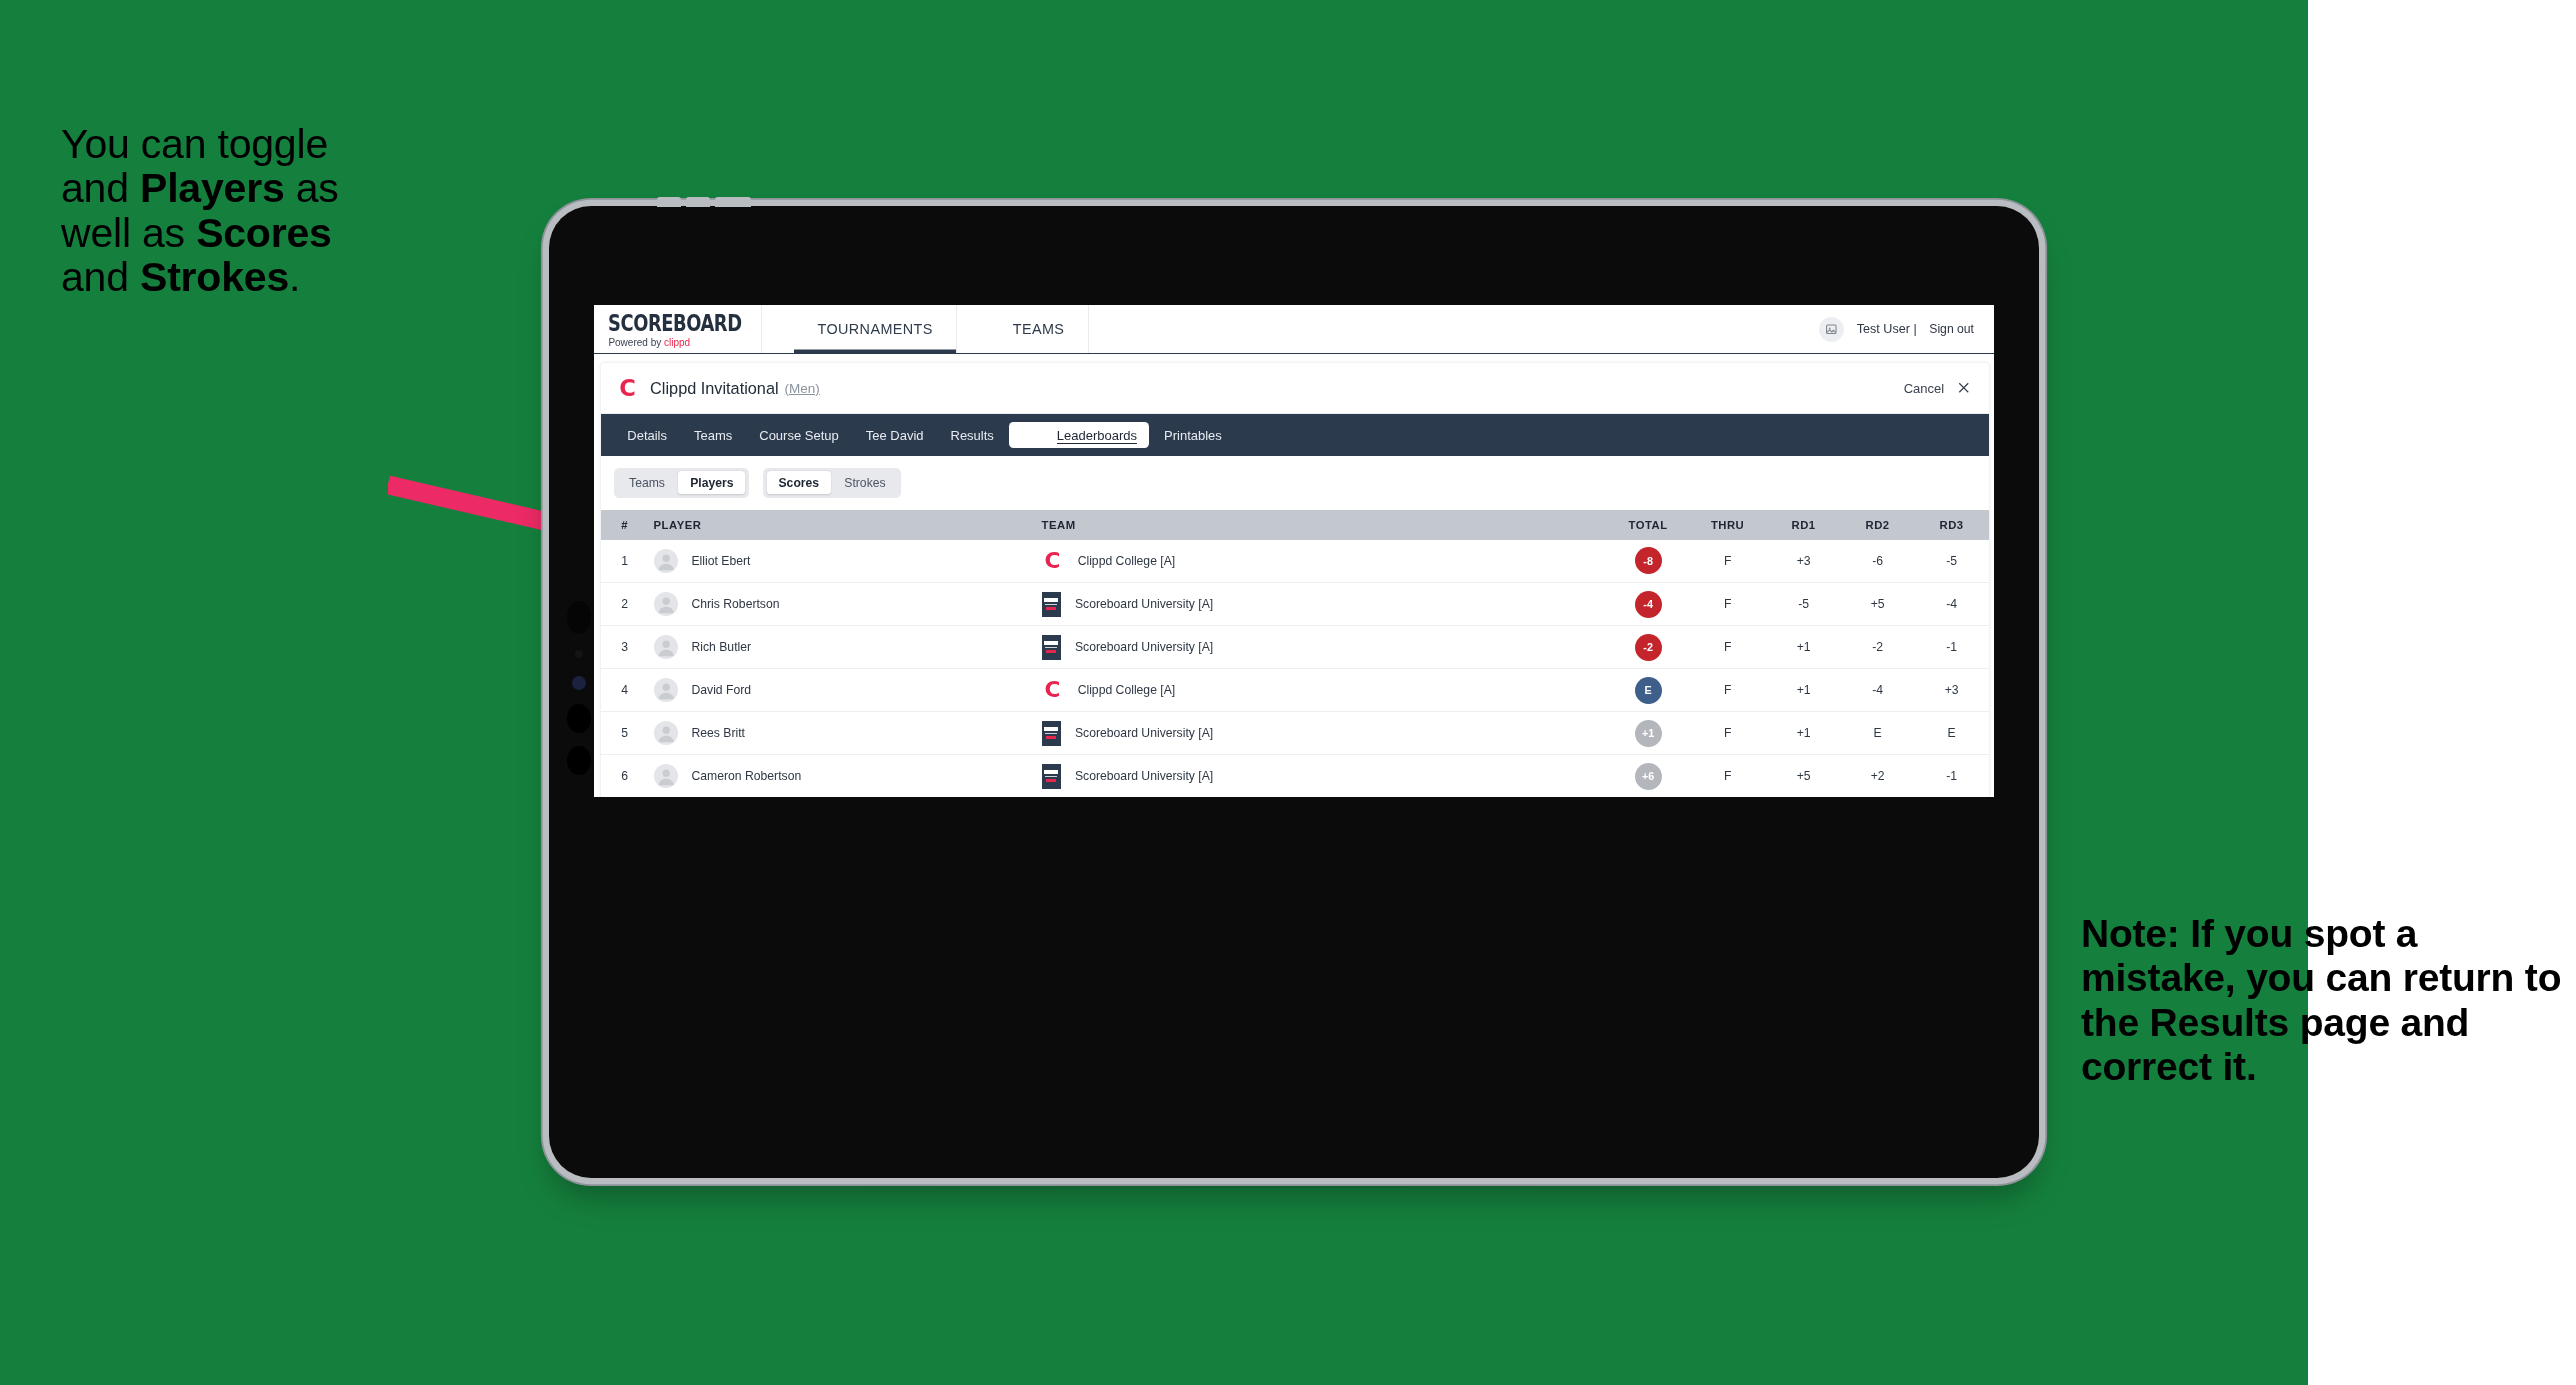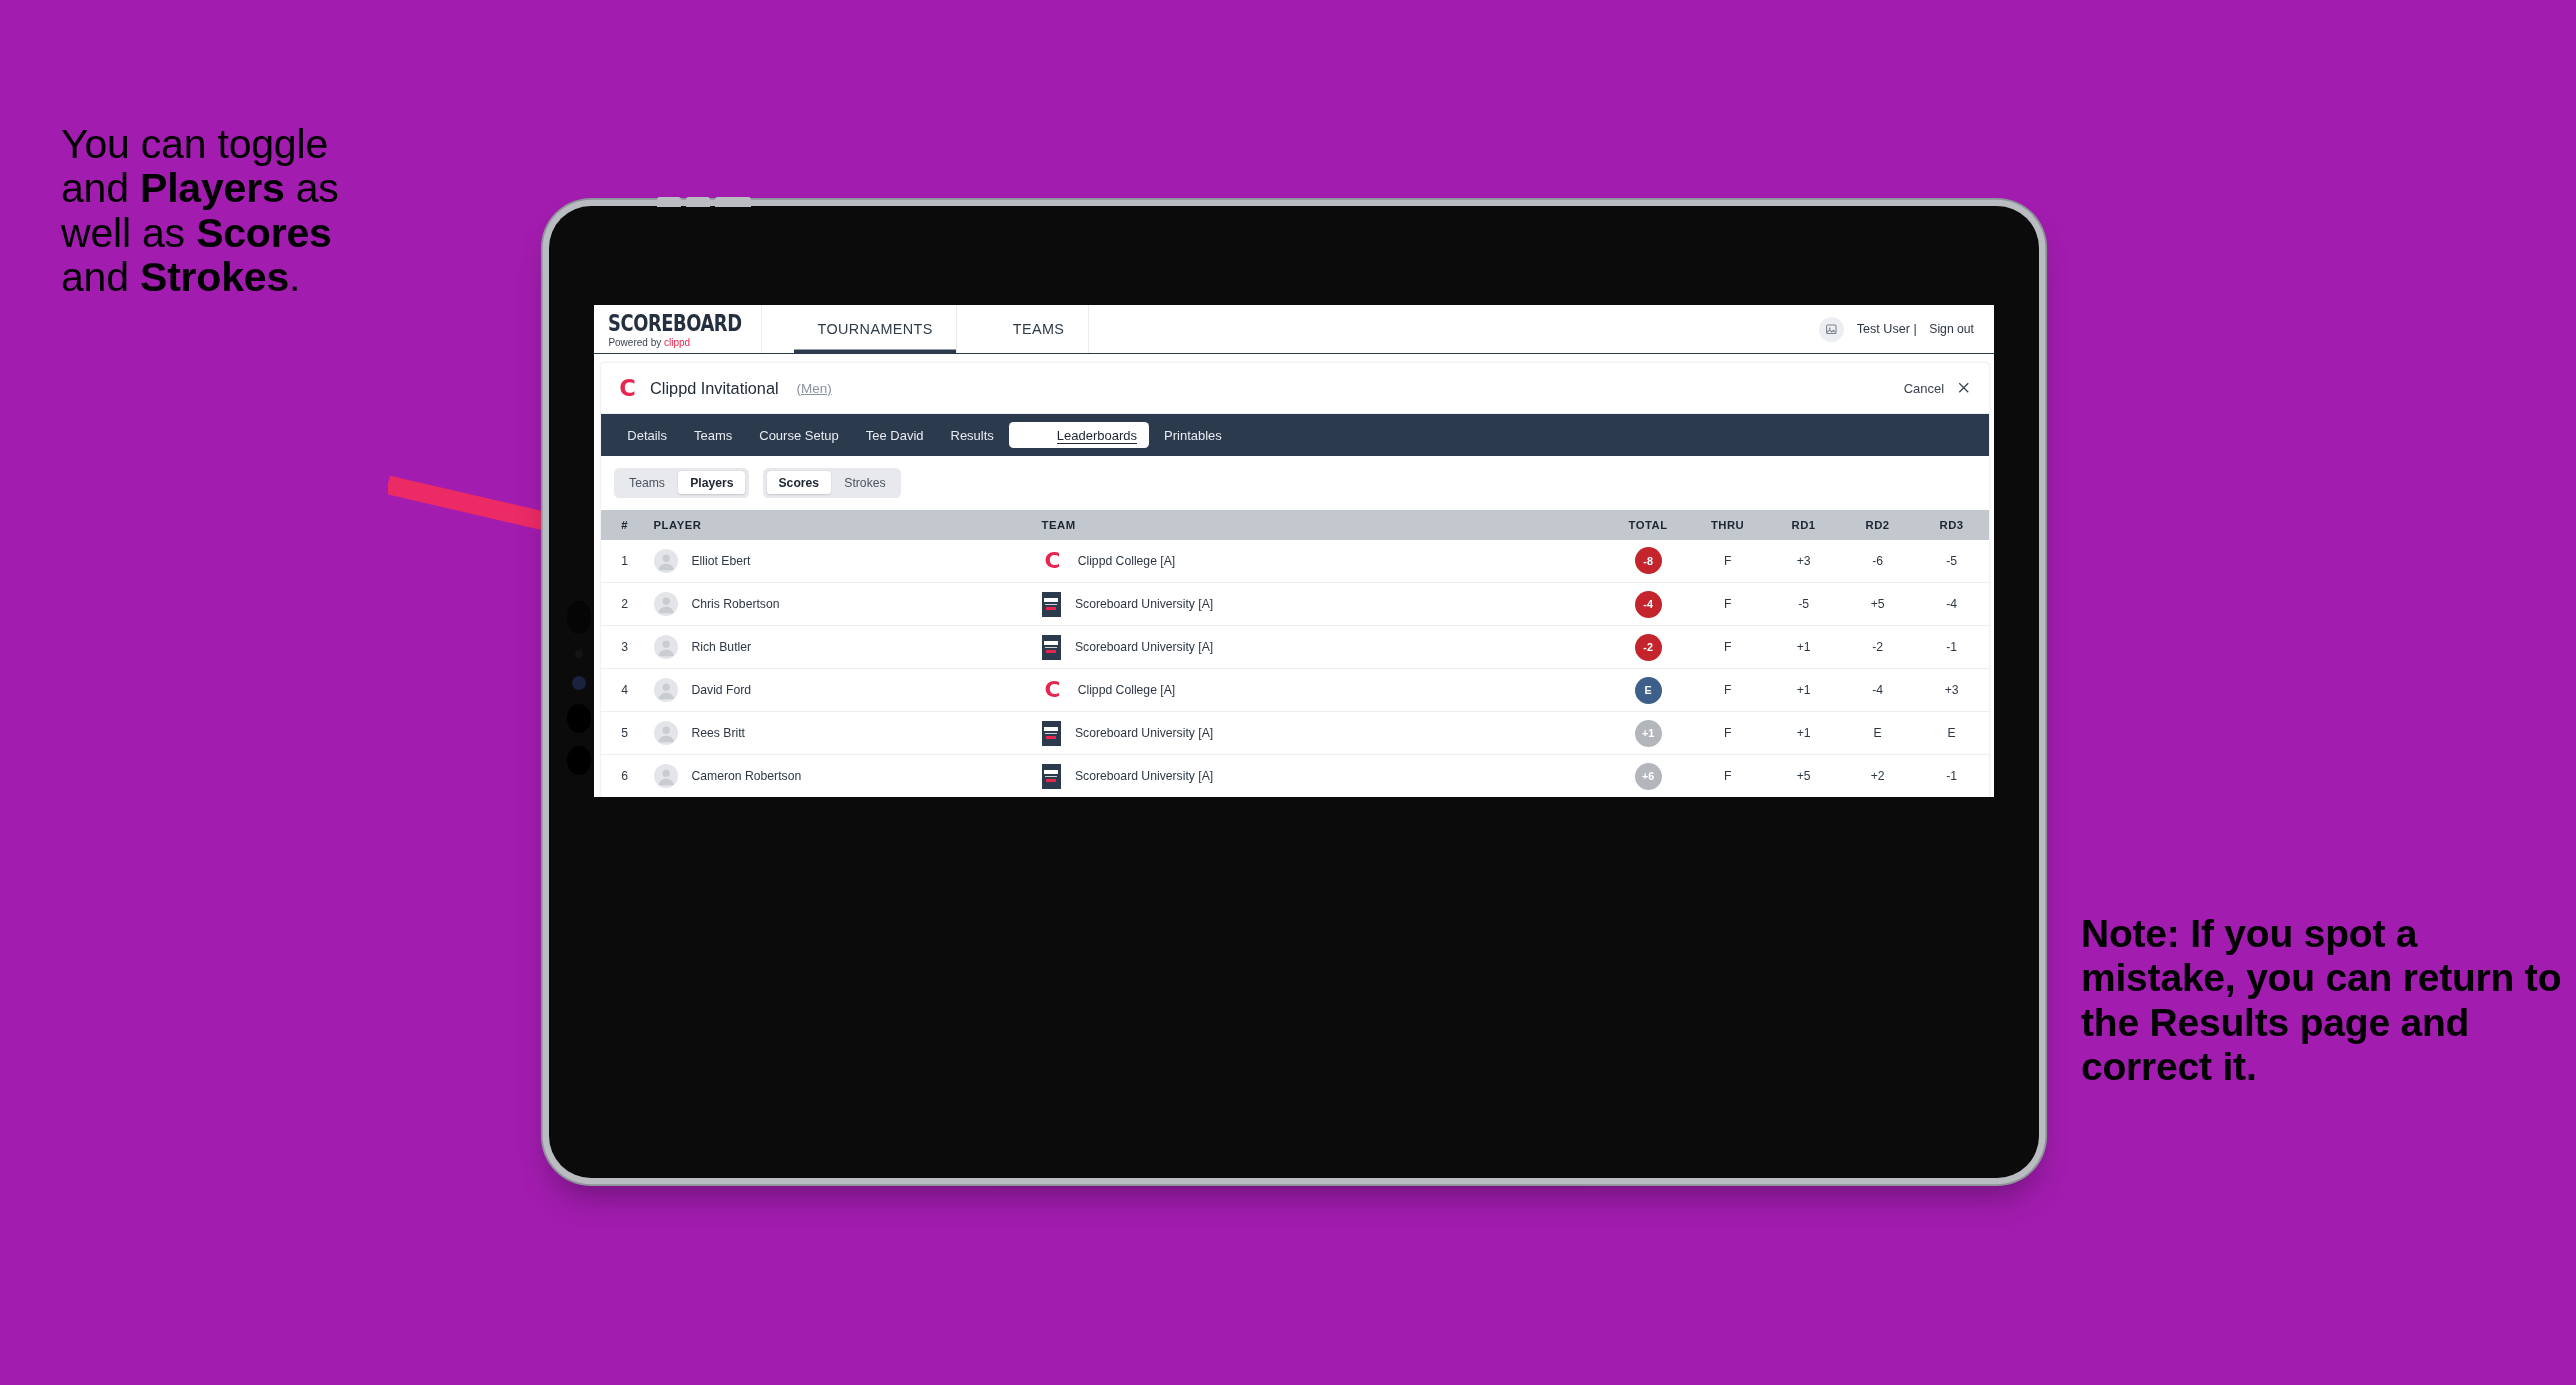--- a/index.html
+++ b/index.html
@@ -2,21 +2,21 @@
 <html style="font-size:14.4px"><head>
 <meta charset="utf-8">
 <style>
   * { box-sizing: border-box; margin: 0; padding: 0; }
   html, body {
     width: 2576px; height: 1386px;
     background: #ffffff;
     font-family: "Liberation Sans", sans-serif;
     overflow: hidden;
   }
-  .page { position: relative; width: 2576px; height: 1386px; background:#a21caf; }
+  .page { position: relative; width: 2308px; height: 1386px; background:#15803d; }
 
   
   .anno-left {
     position: absolute; left: 61px; top: 122px; width: 456px;
     font-size: 41px; line-height: 1.08; color: #000;
     letter-spacing: -0.2px;
   }
   .anno-left b { font-weight: 700; }
   .anno-right {
     position: absolute; left: 2081px; top: 912px; width: 492px;
@@ -110,21 +110,21 @@
     height: 51px; display:flex; align-items:center; padding: 0 18px 0 16.3px;
     border-bottom: 0.9px solid #eceef1;
   }
   .clippd-c {
     width: 20px; height:20px; margin-right: 12.6px;
     display:flex; align-items:center; justify-content:center;
     font-size: 22.6px; font-weight: 800; color:#e8254e; line-height:1;
     font-family:"DejaVu Sans", sans-serif;
   }
   .tourn-name { font-size: 16.3px; color:#222c3a; }
-  .tourn-gender { font-size: 13.5px; color:#8b939f; margin-left: 18px; text-decoration: underline; }
+  .tourn-gender { font-size: 13.5px; color:#8b939f; margin-left: 6px; text-decoration: underline; }
   .cancel-box { margin-left:auto; display:flex; align-items:center; gap:13px; cursor:pointer; }
   .cancel-txt { font-size: 13px; color:#3a4350; }
 
   
   .subnav {
     background:#2c3a4e; height: 42px; display:flex; align-items:center;
     padding-left: 14.4px; gap: 3.6px;
   }
   .subnav-item {
     font-size: 13px; color:#e8ebef; padding: 5.4px 11.7px; border-radius: 4.5px; cursor:pointer;

